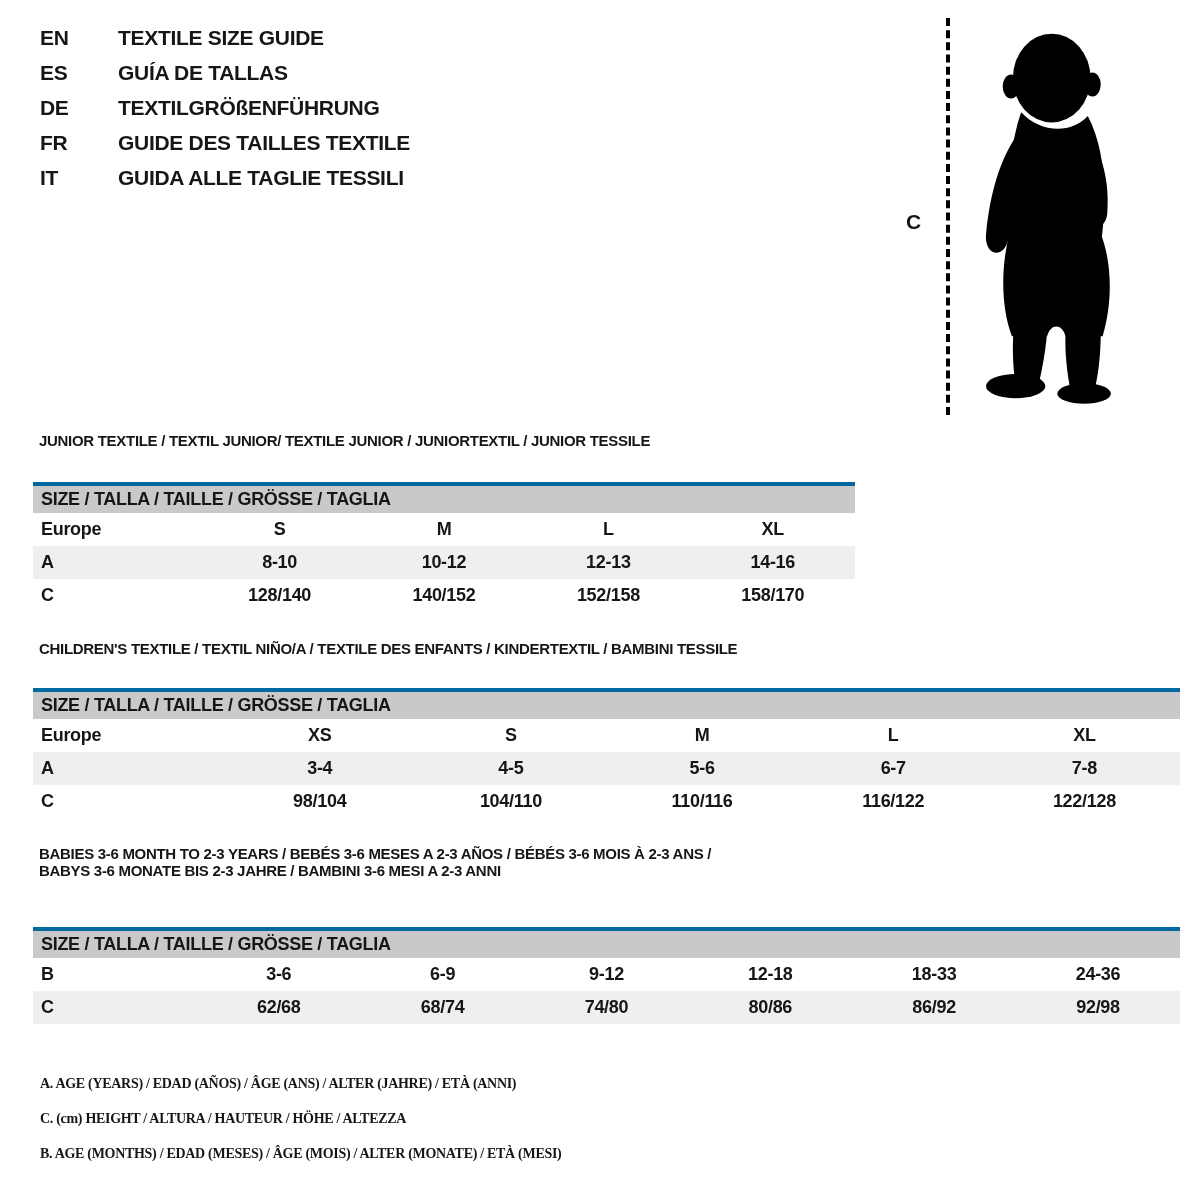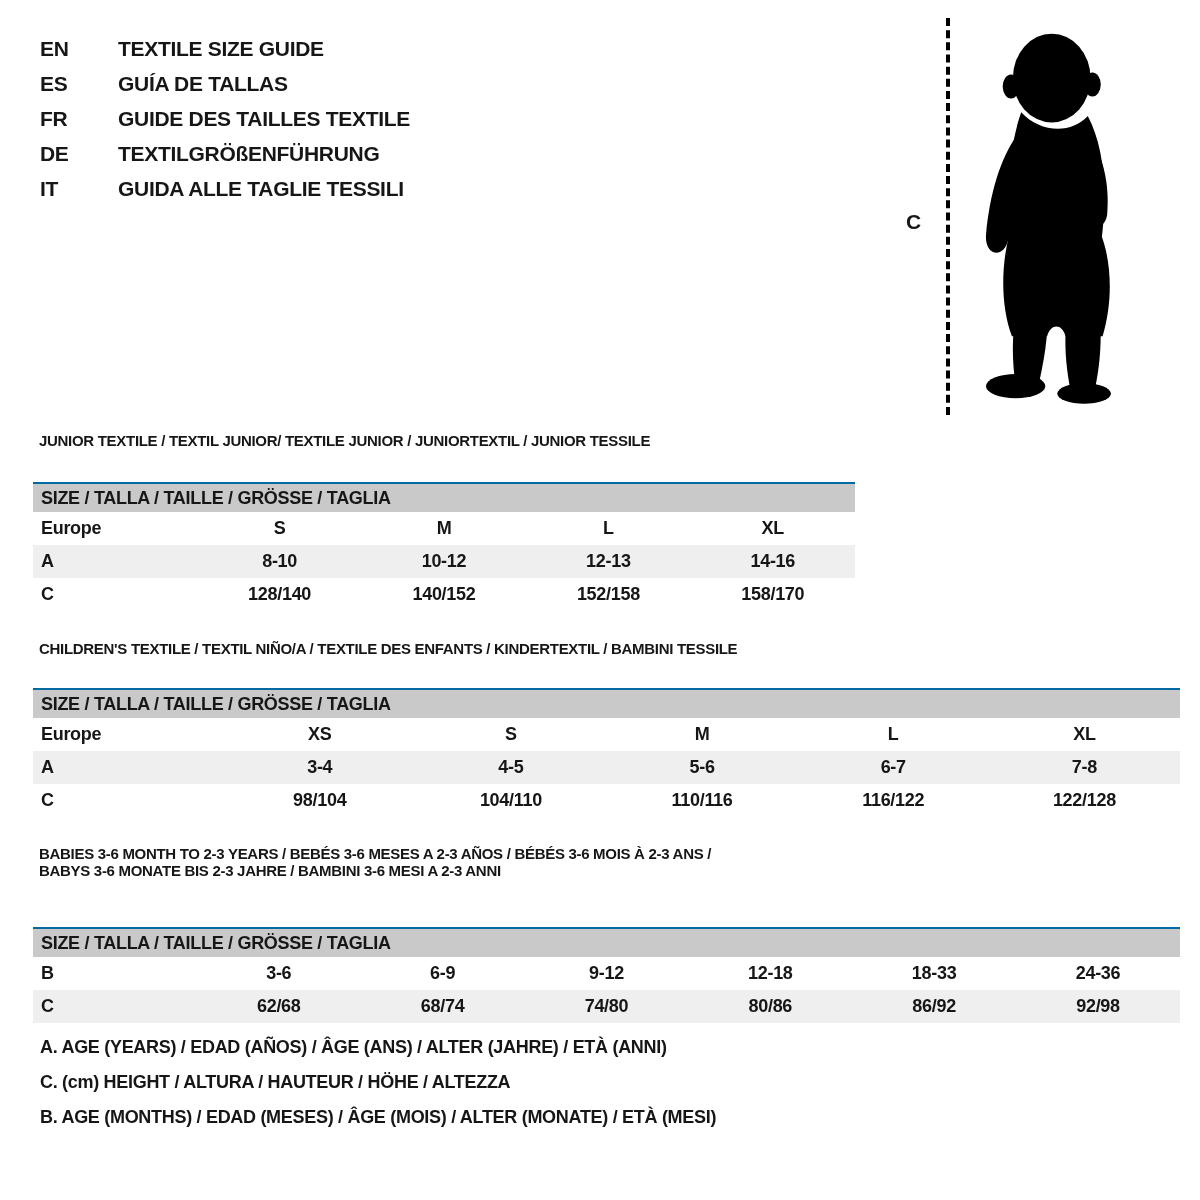--- a/index.html
+++ b/index.html
@@ -9,75 +9,75 @@
     width:1200px; height:1200px;
     font-family:"Liberation Sans", sans-serif;
     font-weight:bold;
     color:var(--text,#161616);
     letter-spacing:-0.3px;
     overflow:hidden;
   }
 
   
   .lang-list { position:absolute; left:40px; top:26px; }
-  .lang-row { display:flex; height:35px; align-items:flex-end; font-size:21px; }
+  .lang-row { display:flex; height:35px; align-items:flex-start; font-size:21px; }
   .lang-code { width:78px; }
   .lang-title { white-space:nowrap; }
 
   
   .measure-line {
     position:absolute; left:946px; top:18px; height:397px; width:0;
     border-left:4px dashed var(--line,#000);
   }
   .c-label { position:absolute; left:906px; top:210px; font-size:21px; }
   .toddler { position:absolute; left:962px; top:12px; }
 
   
   .section-heading {
     position:absolute; left:39px; font-size:15px; white-space:nowrap;
   }
   .section-heading .line2 { display:block; }
   .size-table-wrap { position:absolute; left:33px; }
   table { border-collapse:collapse; table-layout:fixed; width:100%; }
   th.size-header {
     background:var(--header-bg,#c9c9c9);
-    border-top:2px solid #0369a1;
+    border-top:4px solid #0369a1;
     text-align:left; font-size:18px; height:29px;
     padding:2px 0 2px 8px; white-space:nowrap;
   }
   td { text-align:center; font-size:18px; height:33px; padding:2px 0; }
   td.lbl { text-align:left; padding-left:8px;margin-left:32px; }
   tr.shaded { background:var(--row-shade,#efefef); }
   .t-junior   td:first-child { width:15%; }
   .t-children td:first-child { width:11.5%; }
   .t-babies   td:first-child { width:11.5%; }
 
   
-  .legend { position:absolute; left:40px; top:1030px; font-size:18px; }
+  .legend { position:absolute; left:40px; top:1066px; font-size:14px;font-family:Liberation Serif, serif; }
   .legend div { height:35px; line-height:35px; white-space:nowrap; }
 </style>
 </head>
 <body>
 
 <div class="lang-list">
   <div class="lang-row">
     <span class="lang-code">EN</span>
     <span class="lang-title">TEXTILE SIZE GUIDE</span>
   </div>
   <div class="lang-row">
     <span class="lang-code">ES</span>
     <span class="lang-title">GUÍA DE TALLAS</span>
   </div>
   <div class="lang-row">
+    <span class="lang-code">DE</span>
+    <span class="lang-title">TEXTILGRÖßENFÜHRUNG</span>
+  </div>
+  <div class="lang-row">
     <span class="lang-code">FR</span>
     <span class="lang-title">GUIDE DES TAILLES TEXTILE</span>
-  </div>
-  <div class="lang-row">
-    <span class="lang-code">DE</span>
-    <span class="lang-title">TEXTILGRÖßENFÜHRUNG</span>
   </div>
   <div class="lang-row">
     <span class="lang-code">IT</span>
     <span class="lang-title">GUIDA ALLE TAGLIE TESSILI</span>
   </div>
 </div>
 
 <div class="measure-line"></div>
 <div class="c-label">C</div>
 <svg class="toddler" width="185" height="406" viewBox="0 0 200 406" aria-hidden="true">

